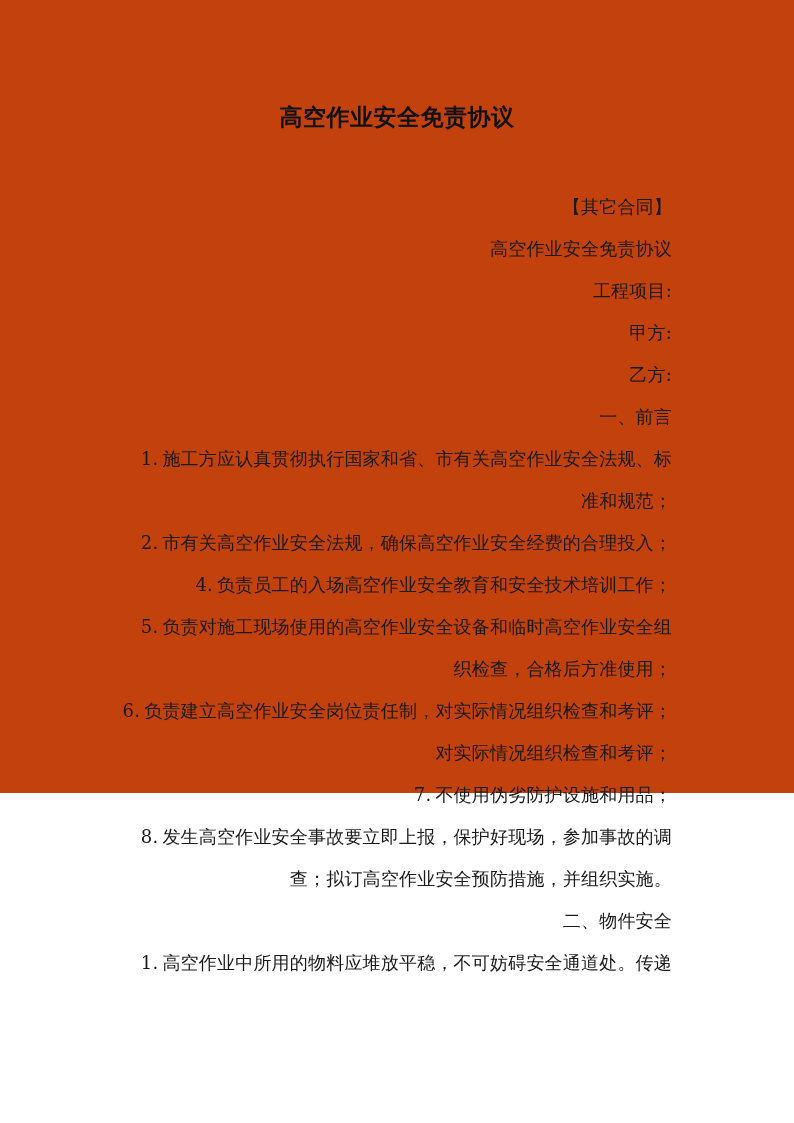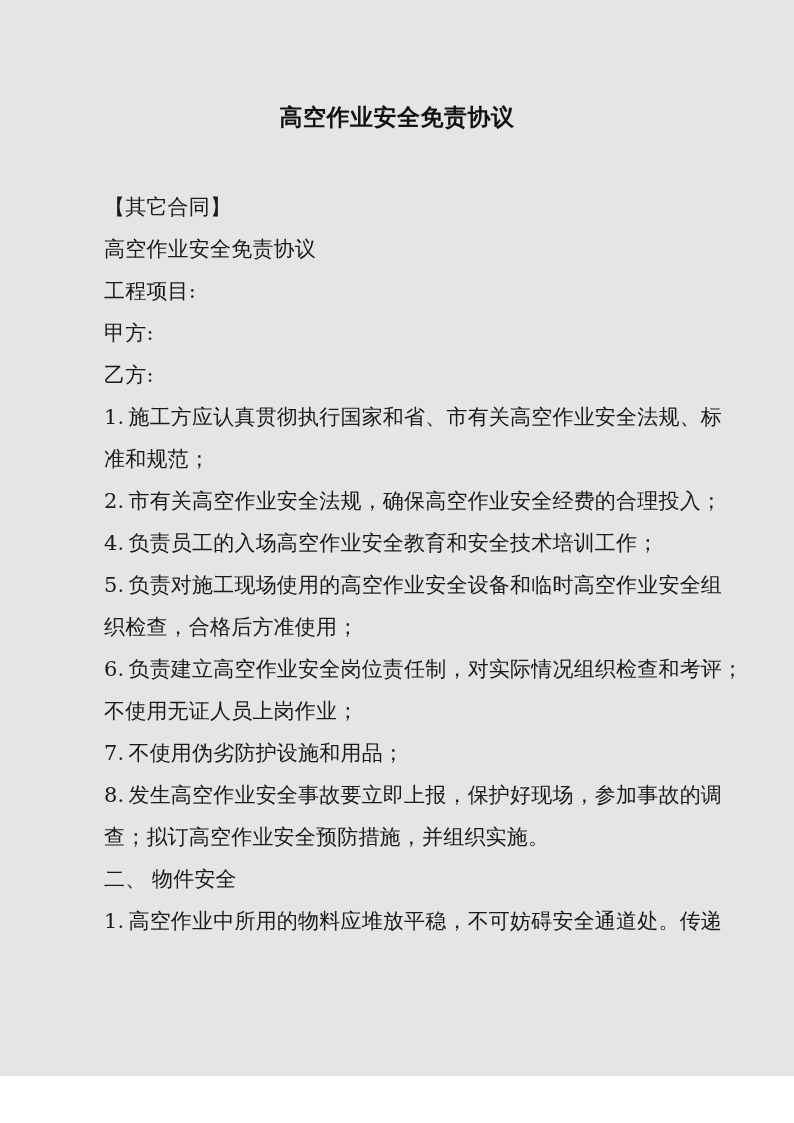--- a/index.html
+++ b/index.html
@@ -13,43 +13,44 @@
       position: relative;
       overflow: hidden;
       font-family: "DejaVu Serif", "Liberation Serif", serif;
       color: #1a1a1a;
     }
     .page {
       position: absolute;
       left: 0;
       top: 0;
       width: 794px;
-      height: 1076px;
-      background: #e5e5e5;
+      height: 793px;
+      background: #c2410c;
     }
     .doc-title {
       position: absolute;
       top: 100px;
       left: 0;
       width: 794px;
       text-align: center;
       font-size: 23px;
       line-height: 34px;
       font-weight: bold;
       letter-spacing: 0.5px;
       color: #111;
     }
     .body-text {
       position: absolute;
-      left: 104px;
+      left: 112px;
       top: 186px;
       width: 560px;
-      font-size: 21px;
+      font-size: 18px;
       line-height: 42px;
       letter-spacing: 0.2px;
+      text-align: right;
     }
     .line {
       display: block;
       white-space: nowrap;
       height: 42px;
     }
     .heading-num {
       display: inline-block;
       width: 48px;
     }
@@ -66,34 +67,37 @@
 
   <div class="body-text">
 
     <span class="line">【其它合同】</span>
     <span class="line">高空作业安全免责协议</span>
 
     <span class="line">工程项目:</span>
     <span class="line">甲方:</span>
     <span class="line">乙方:</span>
 
+    <span class="line">
+      <span class="heading-num">一、</span><span>前言</span>
+    </span>
 
     <span class="line"><span class="item-num">1.</span><span>施工方应认真贯彻执行国家和省、市有关高空作业安全法规、标</span></span>
     <span class="line">准和规范；</span>
 
     <span class="line"><span class="item-num">2.</span><span>市有关高空作业安全法规，确保高空作业安全经费的合理投入；</span></span>
 
 
     <span class="line"><span class="item-num">4.</span><span>负责员工的入场高空作业安全教育和安全技术培训工作；</span></span>
 
     <span class="line"><span class="item-num">5.</span><span>负责对施工现场使用的高空作业安全设备和临时高空作业安全组</span></span>
     <span class="line">织检查，合格后方准使用；</span>
 
     <span class="line"><span class="item-num">6.</span><span>负责建立高空作业安全岗位责任制，对实际情况组织检查和考评；</span></span>
-    <span class="line">不使用无证人员上岗作业；</span>
+    <span class="line">对实际情况组织检查和考评；</span>
 
     <span class="line"><span class="item-num">7.</span><span>不使用伪劣防护设施和用品；</span></span>
 
     <span class="line"><span class="item-num">8.</span><span>发生高空作业安全事故要立即上报，保护好现场，参加事故的调</span></span>
     <span class="line">查；拟订高空作业安全预防措施，并组织实施。</span>
 
     <span class="line">
       <span class="heading-num">二、</span><span>物件安全</span>
     </span>
 

